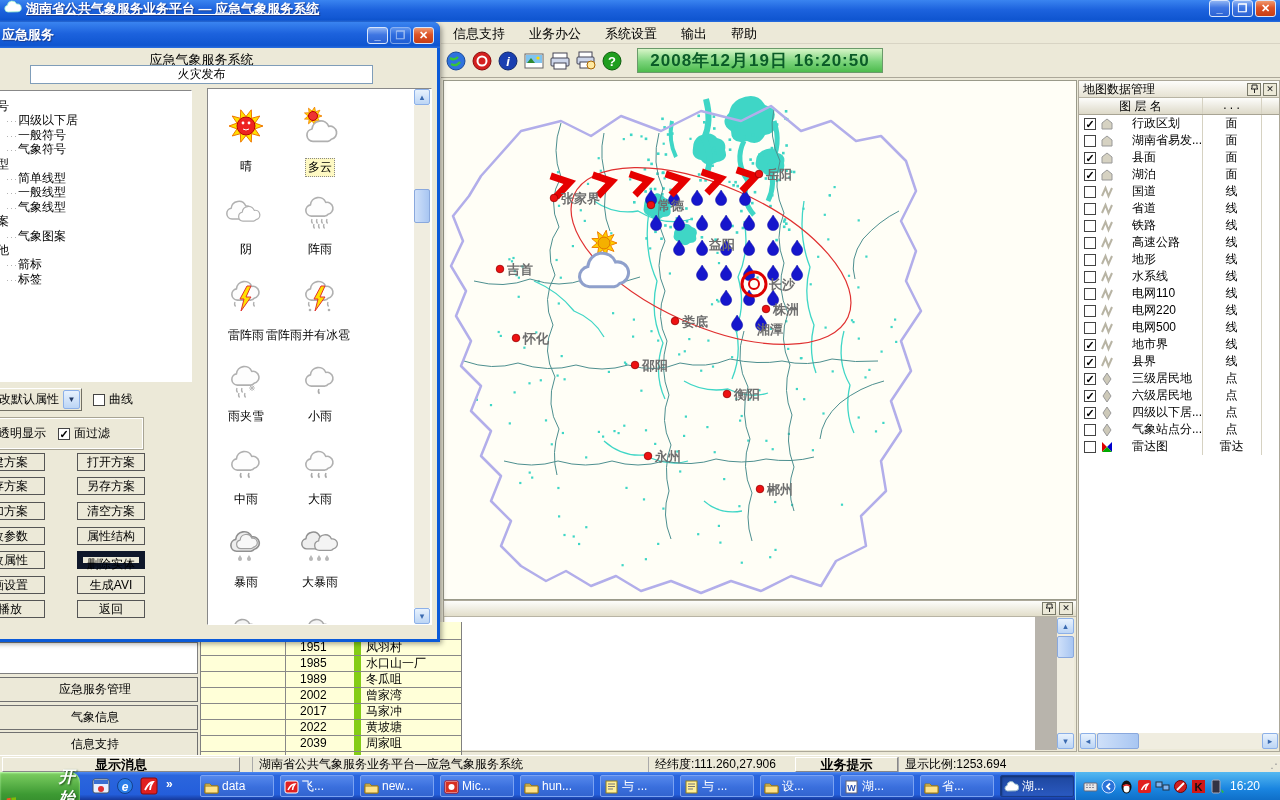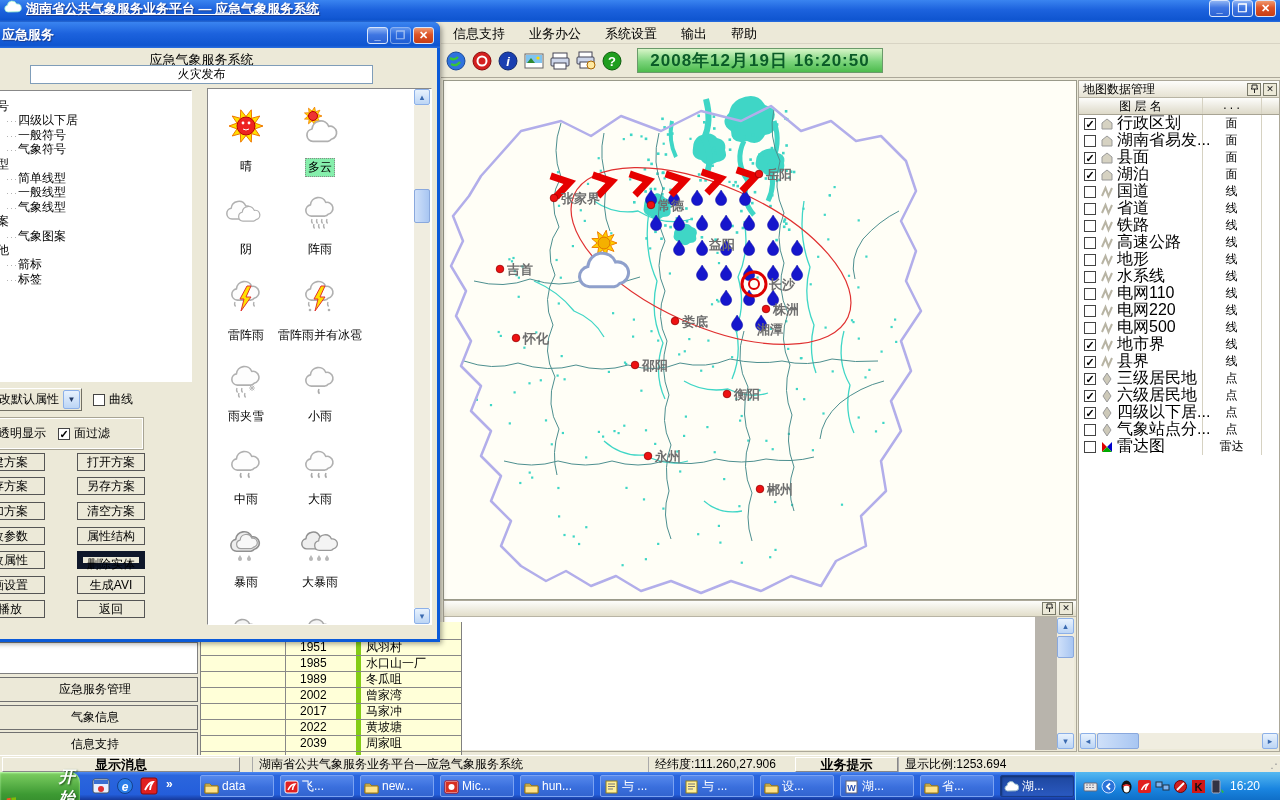--- a/index.html
+++ b/index.html
@@ -45,21 +45,21 @@
     display:flex; align-items:center; background:linear-gradient(#fdfdfb,#e6e2d2);
     border-bottom:1px solid #b8b4a4; font-size:12px; padding-left:4px; }
   .mini-btn { width:14px; height:13px; background:#ece9d8; border:1px solid #7a7a6a;
     font-size:9px; line-height:11px; text-align:center; margin-left:2px; color:#222; }
   #layers-colhead { position:absolute; left:0; top:17px; right:0; height:17px;
     background:linear-gradient(#fdfdfb,#ddd9c8); border-bottom:1px solid #a8a494;
     font-size:12px; }
   #layers-rows { position:absolute; left:0; top:34px; width:200px; height:340px;
     background:#fff; }
   .layer-row { position:relative; height:17px; display:flex; align-items:center; background:#fff; }
-  .layer-name { font-size:16px; white-space:nowrap; overflow:hidden; }
+  .layer-name { font-size:12px; white-space:nowrap; overflow:hidden;margin-left:15px; }
   .layer-type { position:absolute; left:123px; width:59px; text-align:center; font-size:12px; }
   .colline { position:absolute; top:0; bottom:0; width:1px; background:#d6d2c2; }
   #layers-white { position:absolute; left:0; top:374px; width:200px; bottom:18px; background:#fff; }
   .checkbox { width:12px; height:12px; background:#fff; border:1px solid #444;
     margin:0 4px 0 5px; font-size:11px; line-height:10px; font-weight:bold; text-align:center; color:#000; flex:none;}
   .layer-icon { width:14px; height:14px; margin-right:3px; flex:none; }
 
   
   .sb-track { background:#f0ede0; }
   .sb-btn { background:linear-gradient(#e8f2fd,#bcd5f5); border:1px solid #8cb0e8;
@@ -72,21 +72,21 @@
   #bp-head { position:absolute; left:0; top:0; right:0; height:16px;
     background:linear-gradient(#fdfdfb,#e2deca); border-bottom:1px solid #b8b4a4; }
   #bp-content { position:absolute; left:1px; top:16px; width:590px; bottom:1px; background:#fff; }
   #bp-gray { position:absolute; left:591px; top:16px; width:22px; bottom:1px; background:#b8b4ac; }
 
   
   #bottom-table { left:200px; top:622px; width:262px; height:133px; background:#ffffd8;
     border-left:1px solid #808080; border-right:1px solid #808080; overflow:hidden; }
   .tbl-row { position:relative; height:16px; border-bottom:1px solid #888; display:flex; }
   .tbl-c1 { width:85px; border-right:1px solid #888; }
-  .tbl-c2 { width:75px; border-right:5px solid #84cc16; padding-left:14px; font-size:12px; line-height:15px;}
+  .tbl-c2 { width:75px; border-right:7px solid #84cc16; padding-left:14px; font-size:12px; line-height:15px;}
   .tbl-c3 { flex:1; padding-left:5px; font-size:12px; line-height:15px; white-space:nowrap; }
 
   
   #left-nav { left:-8px; top:640px; width:206px; height:117px; }
   #left-nav-white { position:absolute; left:0; top:2px; width:100%; height:32px;
     background:#fff; border:1px solid #808080; }
   .nav-btn { position:absolute; left:0; width:100%; height:25px; background:#ece9d8;
     border:1px solid #707070; text-align:center; line-height:23px; font-size:12px; }
 
   
@@ -149,21 +149,21 @@
     border:1px solid #fff; box-shadow:0 0 0 1px #a8a494; background:#ece9d8;
     display:flex; align-items:center; }
   .plan-btn { position:absolute; height:18px; background:#ece9d8; border:1px solid #555;
     font-size:12px; text-align:center; line-height:16px; }
   .plan-btn.default { border:6px solid #0f172a; line-height:14px; }
   #weather-panel { left:212px; top:40px; width:225px; height:537px; background:#fff;
     border:1px solid #888; border-color:#888 #fff #fff #888; overflow:hidden; }
   .wcell-icon { position:absolute; width:44px; height:44px; }
   .wcell-label { position:absolute; transform:translateX(-50%); font-size:12px;
     white-space:nowrap; padding:0 2px; }
-  .wcell-label.selected { background:#86efac; border:1px dotted #888; }
+  .wcell-label.selected { background:#fef9c3; border:1px dotted #888; }
   #wp-scroll { position:absolute; right:0; top:0; width:17px; height:535px; }
 </style>
 </head>
 <body>
 
 <div id="screen">
 
   <div class="abs" id="main-titlebar">
     <svg width="18" height="14" viewBox="0 0 18 14" style="margin-left:4px">
       <path d="M4 12a3.4 3.4 0 0 1-.6-6.7A4.8 4.8 0 0 1 12.6 4 3.6 3.6 0 0 1 14 11.8z" fill="#fff" stroke="#9ec" stroke-width="0.8"></path>
@@ -1173,21 +1173,21 @@
               </svg></div>
             <div class="wcell-label" style="left: 38px; top: 238px;">雷阵雨</div>
             <div class="wcell-icon" style="left: 90px; top: 185px;"><svg width="44" height="44" viewBox="0 0 44 44">
                 <path transform="translate(7,3) scale(1.05)" d="M6 22a5.4 5.4 0 0 1-.8-10.7A7.6 7.6 0 0 1 19.8 9 5.7 5.7 0 0 1 22 20.2 5 5 0 0 1 19 22z" fill="#fdfdfd" stroke="#b0b0b0" stroke-width="1.5" stroke-linejoin="round"></path>
                 <path d="M11 28 q-1.2 3 .6 4.4" stroke="#b0b0b0" stroke-width="1.3" fill="none"></path>
                 <path d="M30 28 q-1.2 3 .6 4.4" stroke="#b0b0b0" stroke-width="1.3" fill="none"></path>
                 <path d="M23 12 16 25h4l-3 12 10-14h-5l5-11z" fill="#ffe000" stroke="#e03030" stroke-width="1"></path>
                 <circle cx="12" cy="36" r="1.3" fill="#b0b0b0"></circle>
                 <circle cx="31" cy="36" r="1.3" fill="#b0b0b0"></circle>
               </svg></div>
-            <div class="wcell-label" style="left: 112px; top: 238px;">雷阵雨并有冰雹</div>
+            <div class="wcell-label" style="left: 100px; top: 238px;">雷阵雨并有冰雹</div>
             <div class="wcell-icon" style="left: 16px; top: 269px;"><svg width="44" height="44" viewBox="0 0 44 44">
                 <path transform="translate(7,4) scale(1.05)" d="M6 22a5.4 5.4 0 0 1-.8-10.7A7.6 7.6 0 0 1 19.8 9 5.7 5.7 0 0 1 22 20.2 5 5 0 0 1 19 22z" fill="#fdfdfd" stroke="#b0b0b0" stroke-width="1.5" stroke-linejoin="round"></path>
                 <path d="M13 30 q-1.2 3 .6 4.4" stroke="#b0b0b0" stroke-width="1.3" fill="none"></path>
                 <path d="M18 30 q-1.2 3 .6 4.4" stroke="#b0b0b0" stroke-width="1.3" fill="none"></path>
                 <path d="M25 30h6M28 27v6M25.8 27.8l4.4 4.4M30.2 27.8l-4.4 4.4" stroke="#b8b8b8" stroke-width="1"></path>
                 <path d="M15 35 q-1.2 3 .6 4.4" stroke="#b0b0b0" stroke-width="1.3" fill="none"></path>
                 <path d="M21 35 q-1.2 3 .6 4.4" stroke="#b0b0b0" stroke-width="1.3" fill="none"></path>
               </svg></div>
             <div class="wcell-label" style="left: 38px; top: 319px; text-align: center;">雨夹雪</div>
             <div class="wcell-icon" style="left: 90px; top: 269px;"><svg width="44" height="44" viewBox="0 0 44 44">

